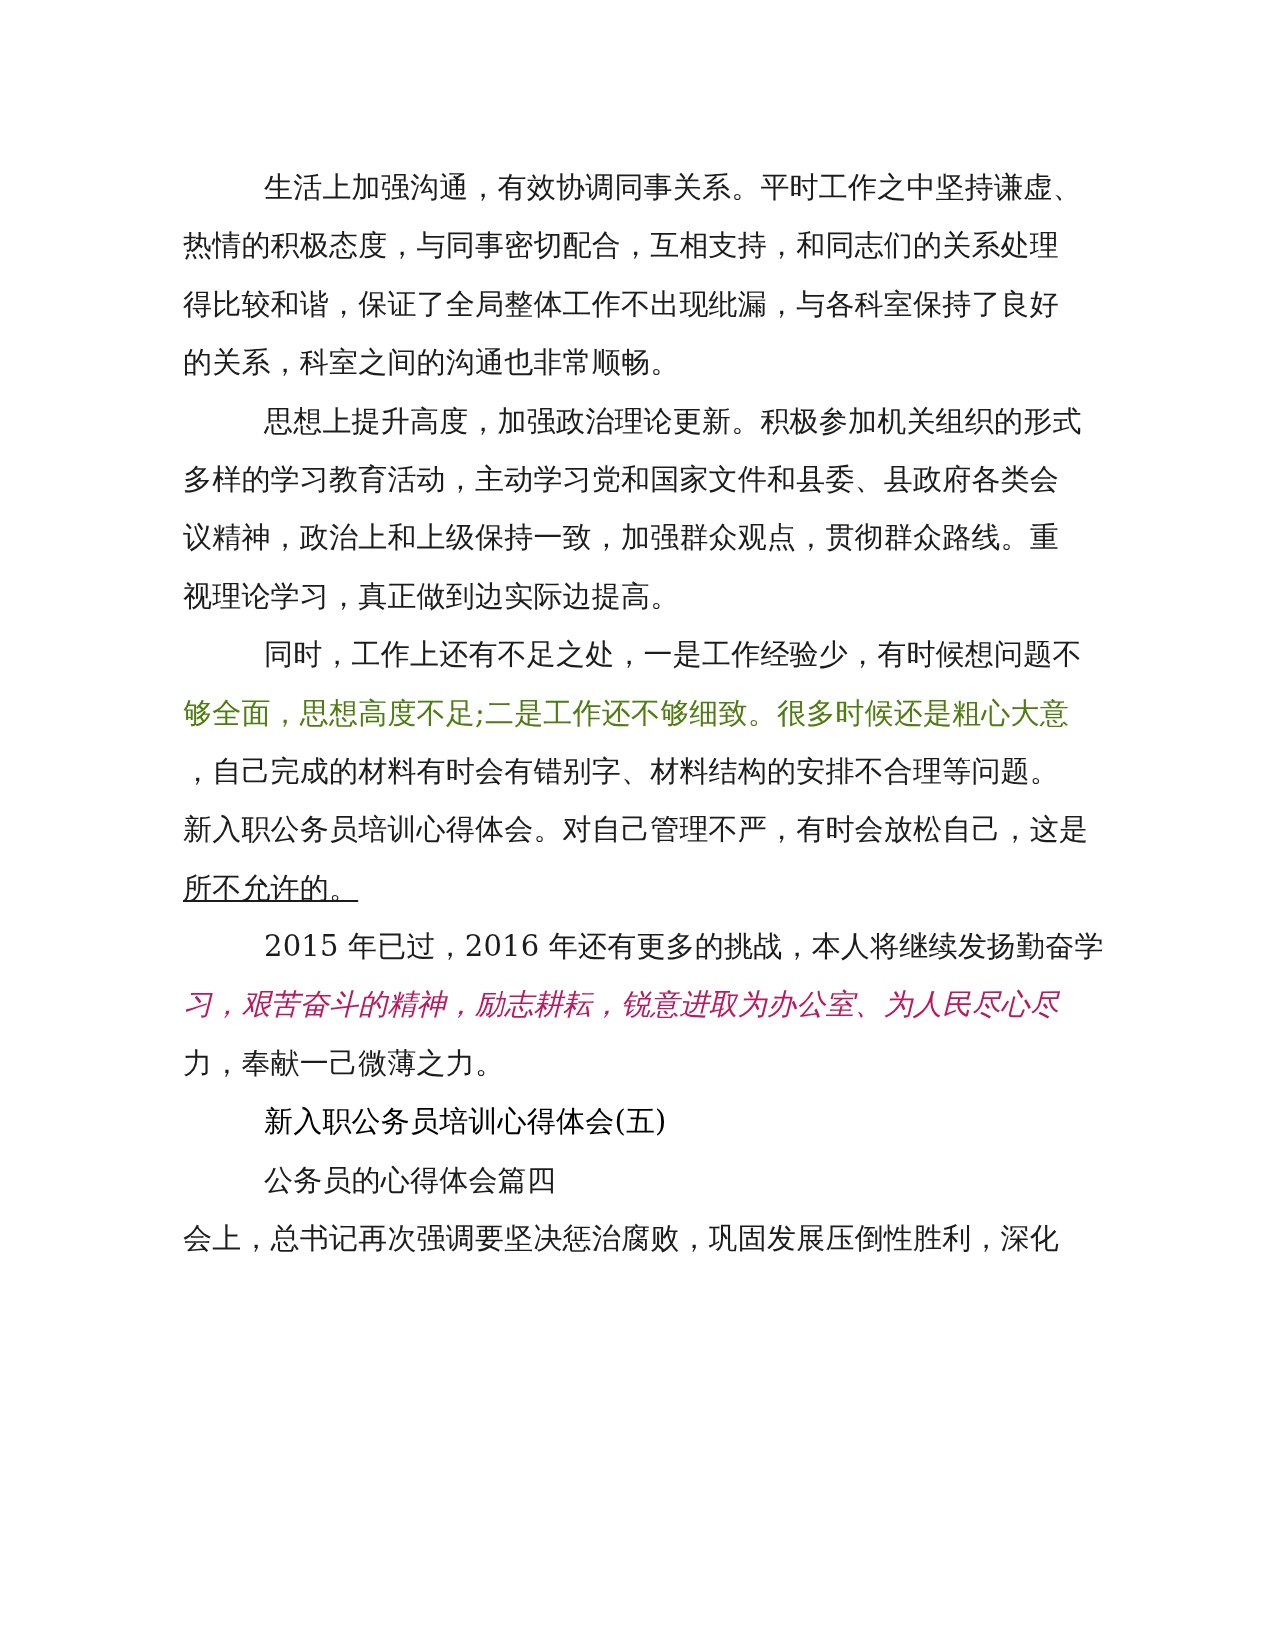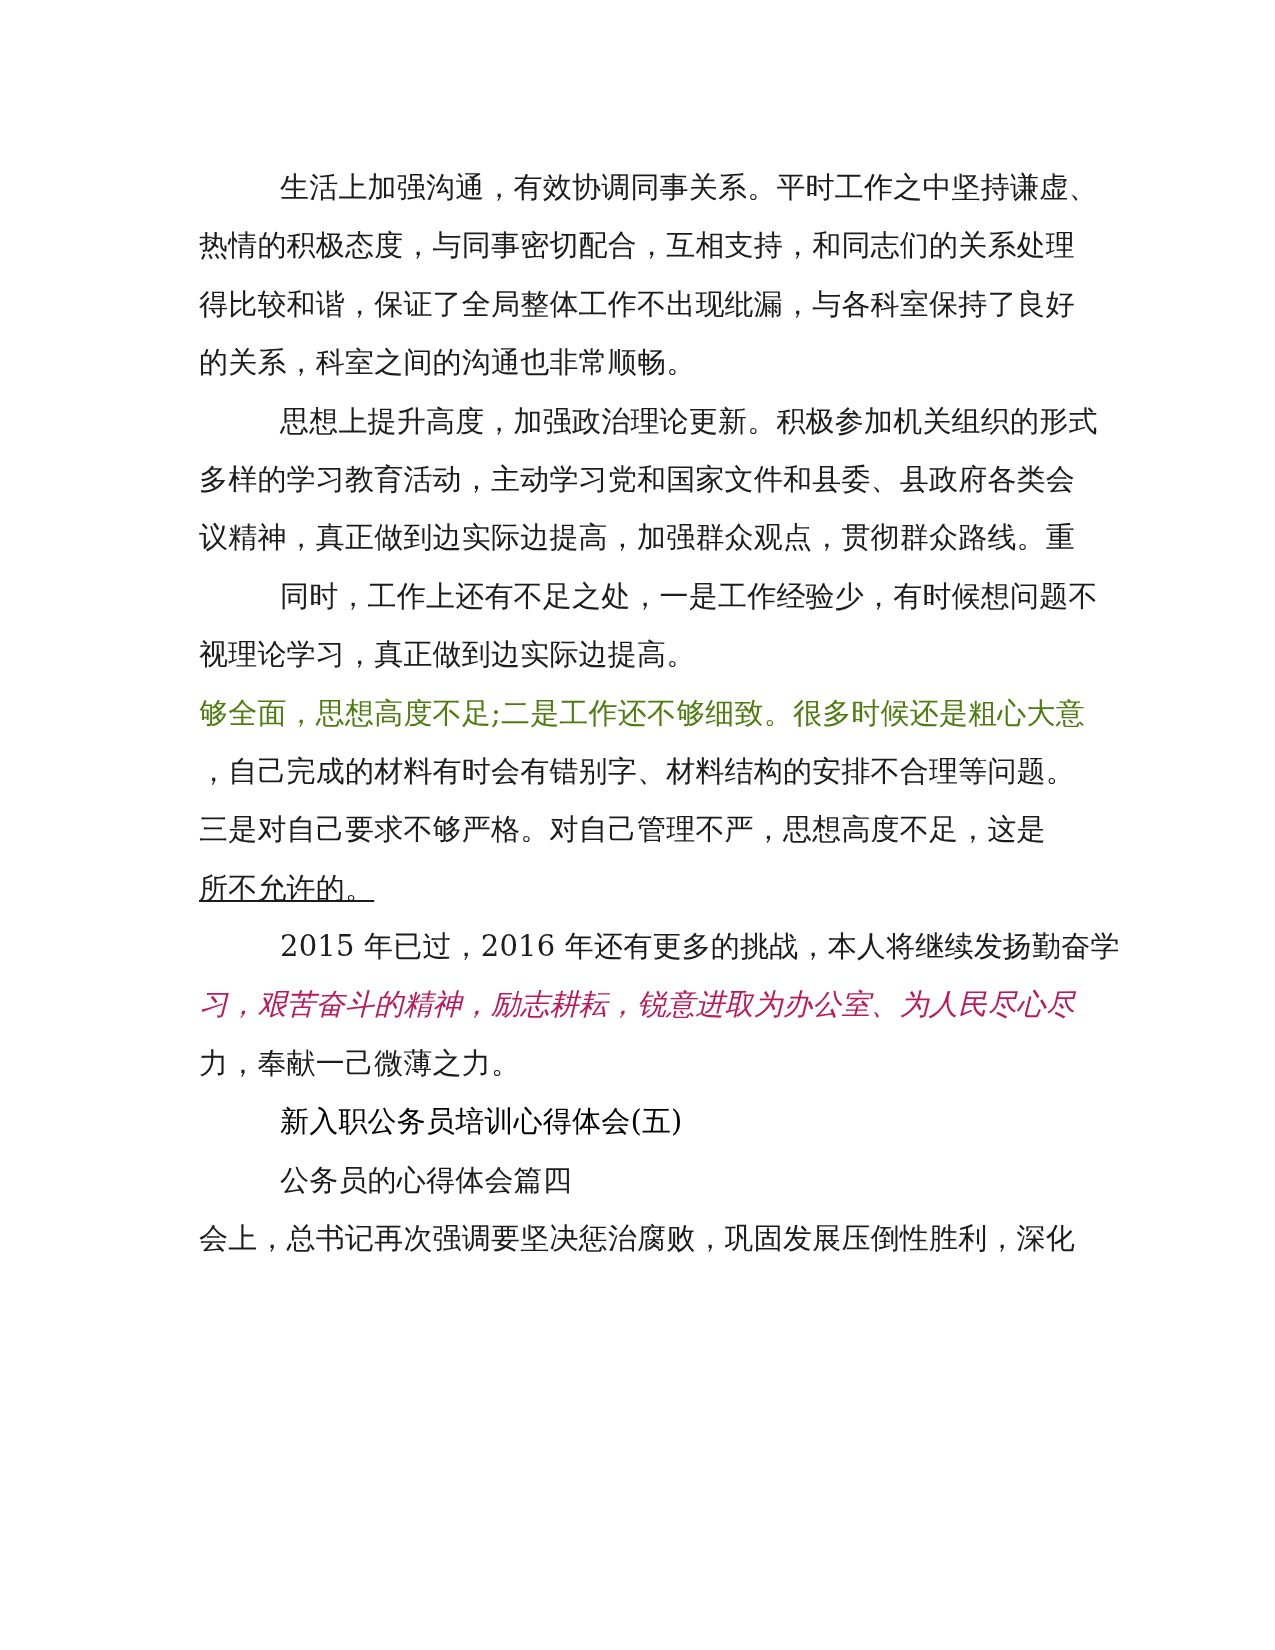--- a/index.html
+++ b/index.html
@@ -22,43 +22,42 @@
     width: 880px;
   }
   .doc-line {
     height: 58.4px;
     line-height: 58.4px;
     font-size: 29px;
     letter-spacing: 0.2px;
     color: #1c1c1c;
     white-space: nowrap;
     font-weight: 400;
-    margin-left: 16px;
   }
   .doc-line.indent {
     padding-left: 81px;
   }
 </style>
 </head>
 <body style="background: rgb(255, 255, 255);">
 
 <div class="page">
   <div class="text-block">
       <div class="doc-line indent" style="color: rgb(28, 28, 28);">生活上加强沟通，有效协调同事关系。平时工作之中坚持谦虚、</div>
       <div class="doc-line" style="color: rgb(28, 28, 28);">热情的积极态度，与同事密切配合，互相支持，和同志们的关系处理</div>
       <div class="doc-line" style="color: rgb(28, 28, 28);">得比较和谐，保证了全局整体工作不出现纰漏，与各科室保持了良好</div>
       <div class="doc-line" style="color: rgb(28, 28, 28);">的关系，科室之间的沟通也非常顺畅。</div>
       <div class="doc-line indent" style="color: rgb(28, 28, 28);">思想上提升高度，加强政治理论更新。积极参加机关组织的形式</div>
       <div class="doc-line" style="color: rgb(28, 28, 28);">多样的学习教育活动，主动学习党和国家文件和县委、县政府各类会</div>
-      <div class="doc-line" style="color: rgb(28, 28, 28);">议精神，真正做到边实际边提高，加强群众观点，贯彻群众路线。重</div>
+      <div class="doc-line" style="color: rgb(28, 28, 28);">议精神，政治上和上级保持一致，加强群众观点，贯彻群众路线。重</div>
+      <div class="doc-line" style="color: rgb(28, 28, 28);">视理论学习，真正做到边实际边提高。</div>
       <div class="doc-line indent" style="color: rgb(28, 28, 28);">同时，工作上还有不足之处，一是工作经验少，有时候想问题不</div>
-      <div class="doc-line" style="color: rgb(28, 28, 28);">视理论学习，真正做到边实际边提高。</div>
       <div class="doc-line" style="color: #4d7c0f;">够全面，思想高度不足;二是工作还不够细致。很多时候还是粗心大意</div>
       <div class="doc-line" style="color: rgb(28, 28, 28);">，自己完成的材料有时会有错别字、材料结构的安排不合理等问题。</div>
-      <div class="doc-line" style="color: rgb(28, 28, 28);">三是对自己要求不够严格。对自己管理不严，思想高度不足，这是</div>
+      <div class="doc-line" style="color: rgb(28, 28, 28);">新入职公务员培训心得体会。对自己管理不严，有时会放松自己，这是</div>
       <div class="doc-line" style="color: rgb(28, 28, 28); text-decoration: underline;">所不允许的。</div>
       <div class="doc-line indent" style="color: rgb(28, 28, 28);">2015 年已过，2016 年还有更多的挑战，本人将继续发扬勤奋学</div>
       <div class="doc-line" style="color: #be185d; font-style: italic;">习，艰苦奋斗的精神，励志耕耘，锐意进取为办公室、为人民尽心尽</div>
       <div class="doc-line" style="color: rgb(28, 28, 28);">力，奉献一己微薄之力。</div>
       <div class="doc-line indent" style="color: #000000;">新入职公务员培训心得体会(五)</div>
       <div class="doc-line indent" style="color: rgb(28, 28, 28);">公务员的心得体会篇四</div>
       <div class="doc-line" style="color: rgb(28, 28, 28);">会上，总书记再次强调要坚决惩治腐败，巩固发展压倒性胜利，深化</div>
     </div>
 </div>
 

